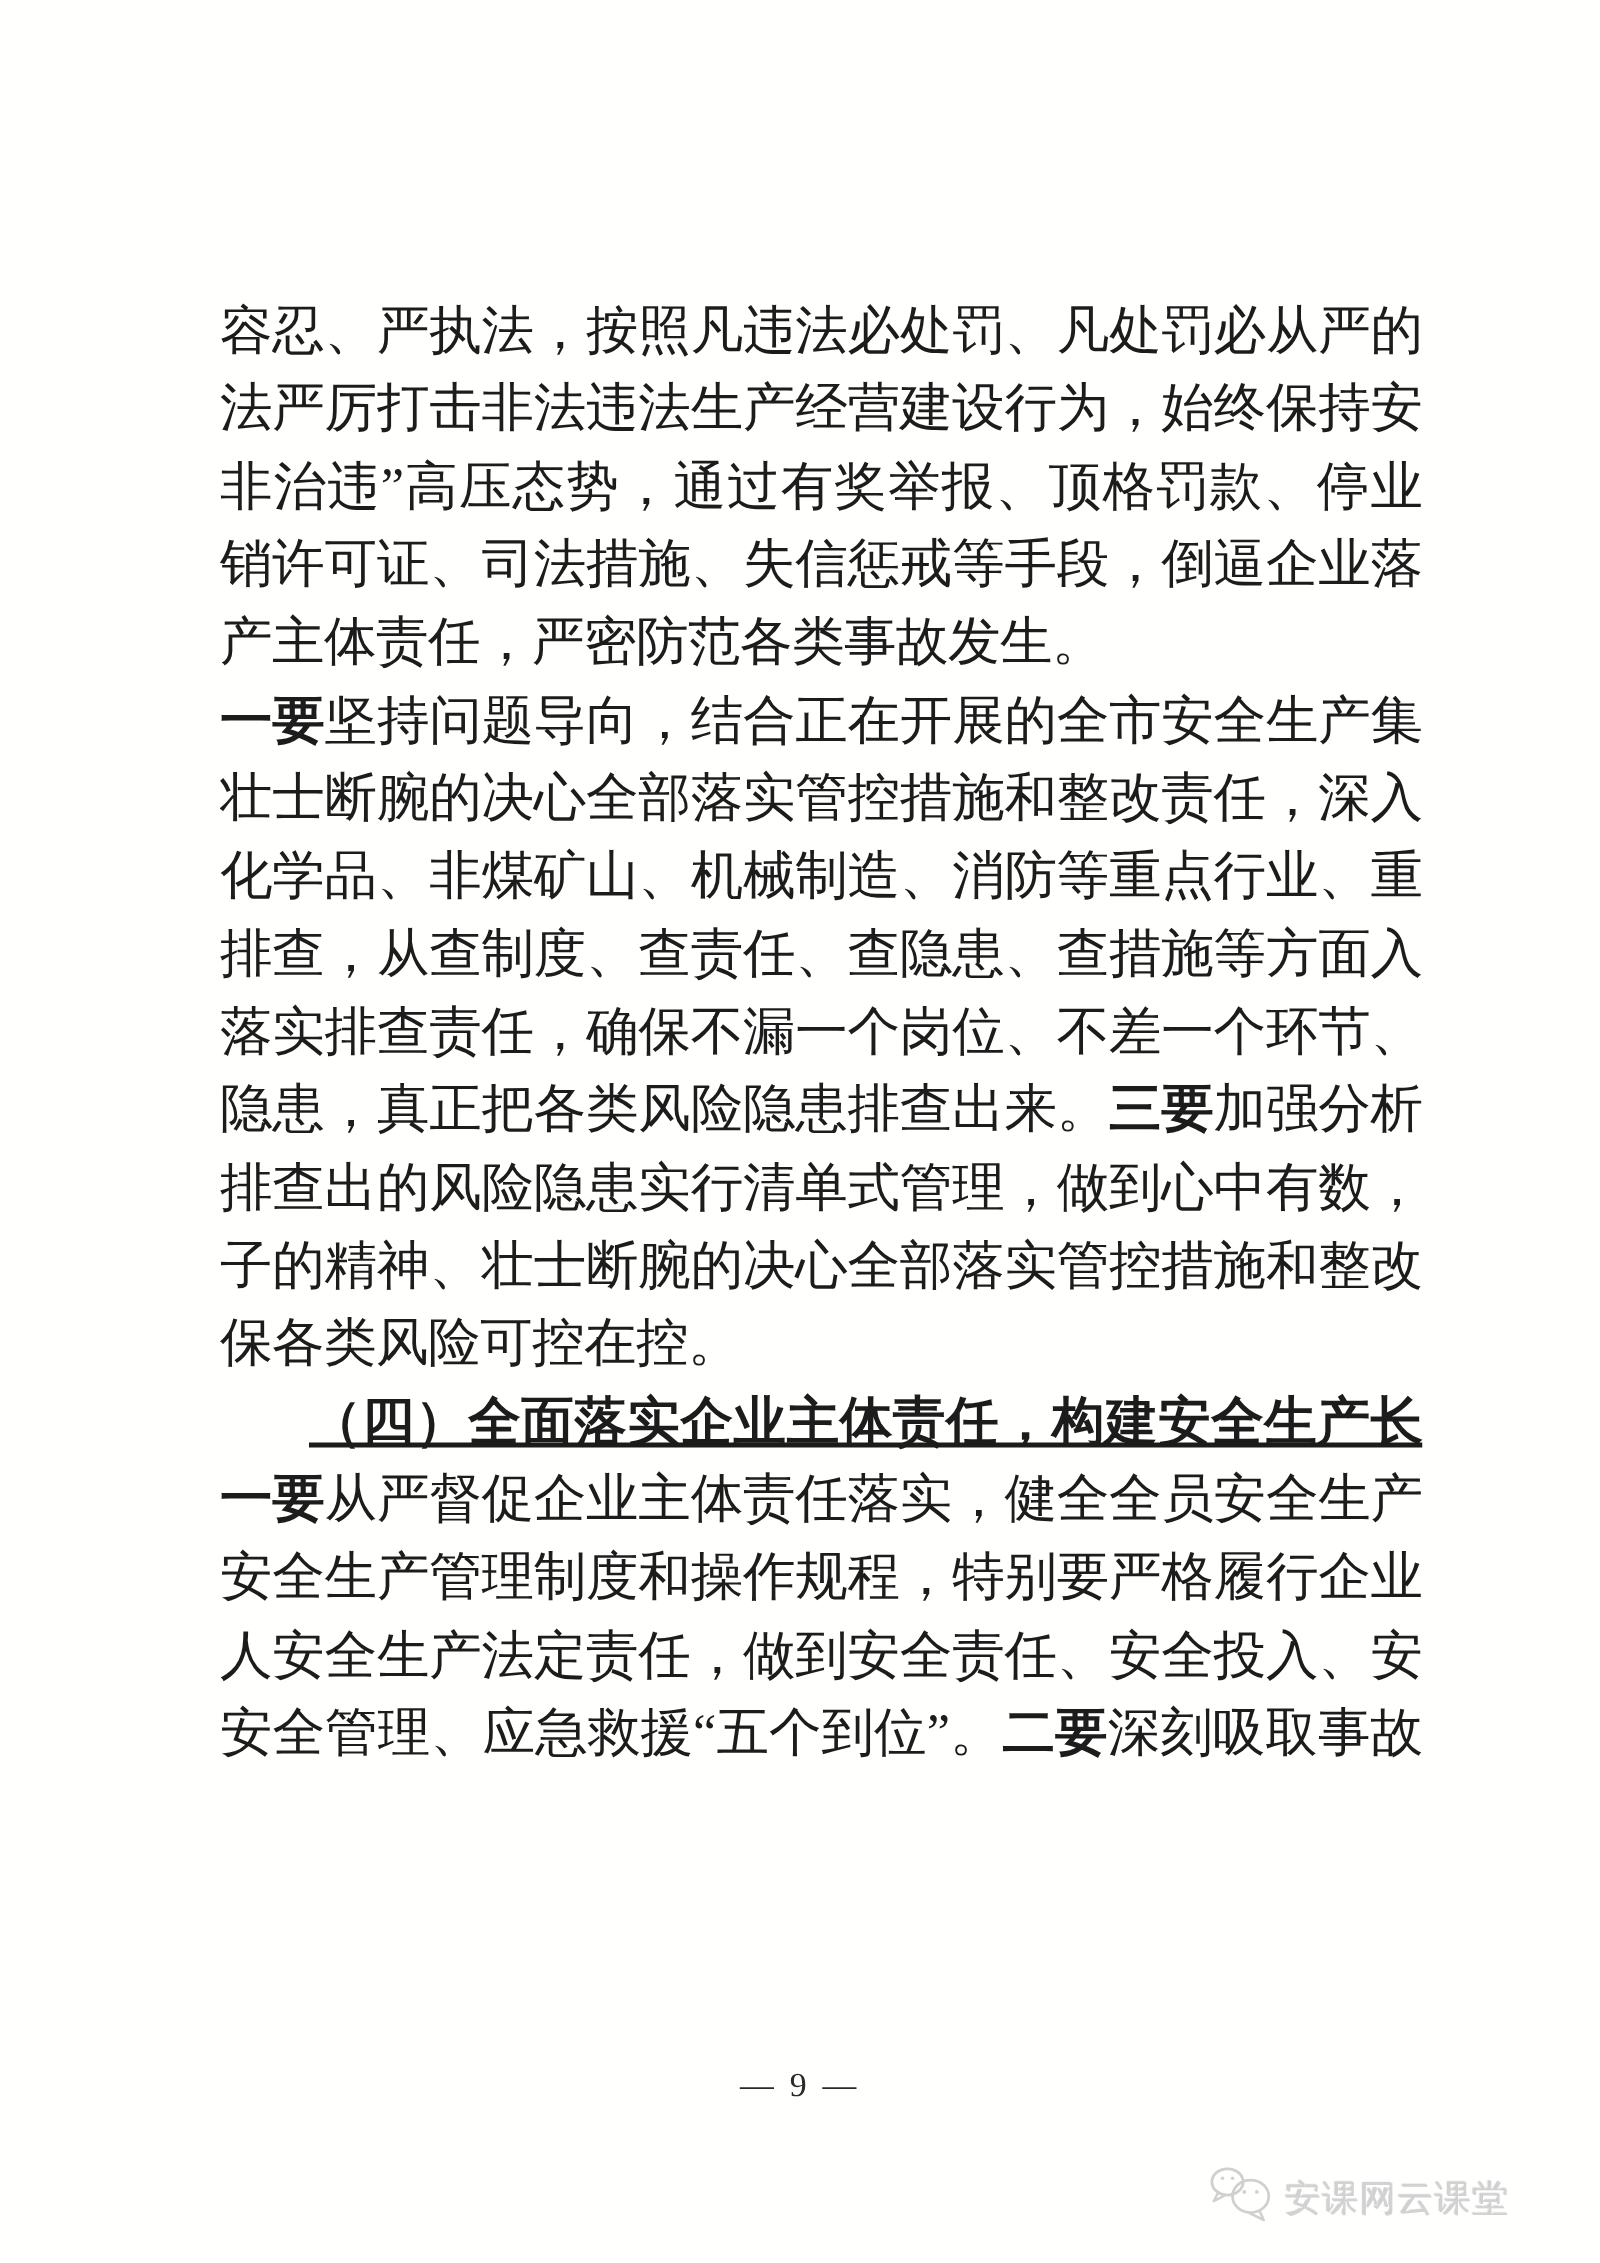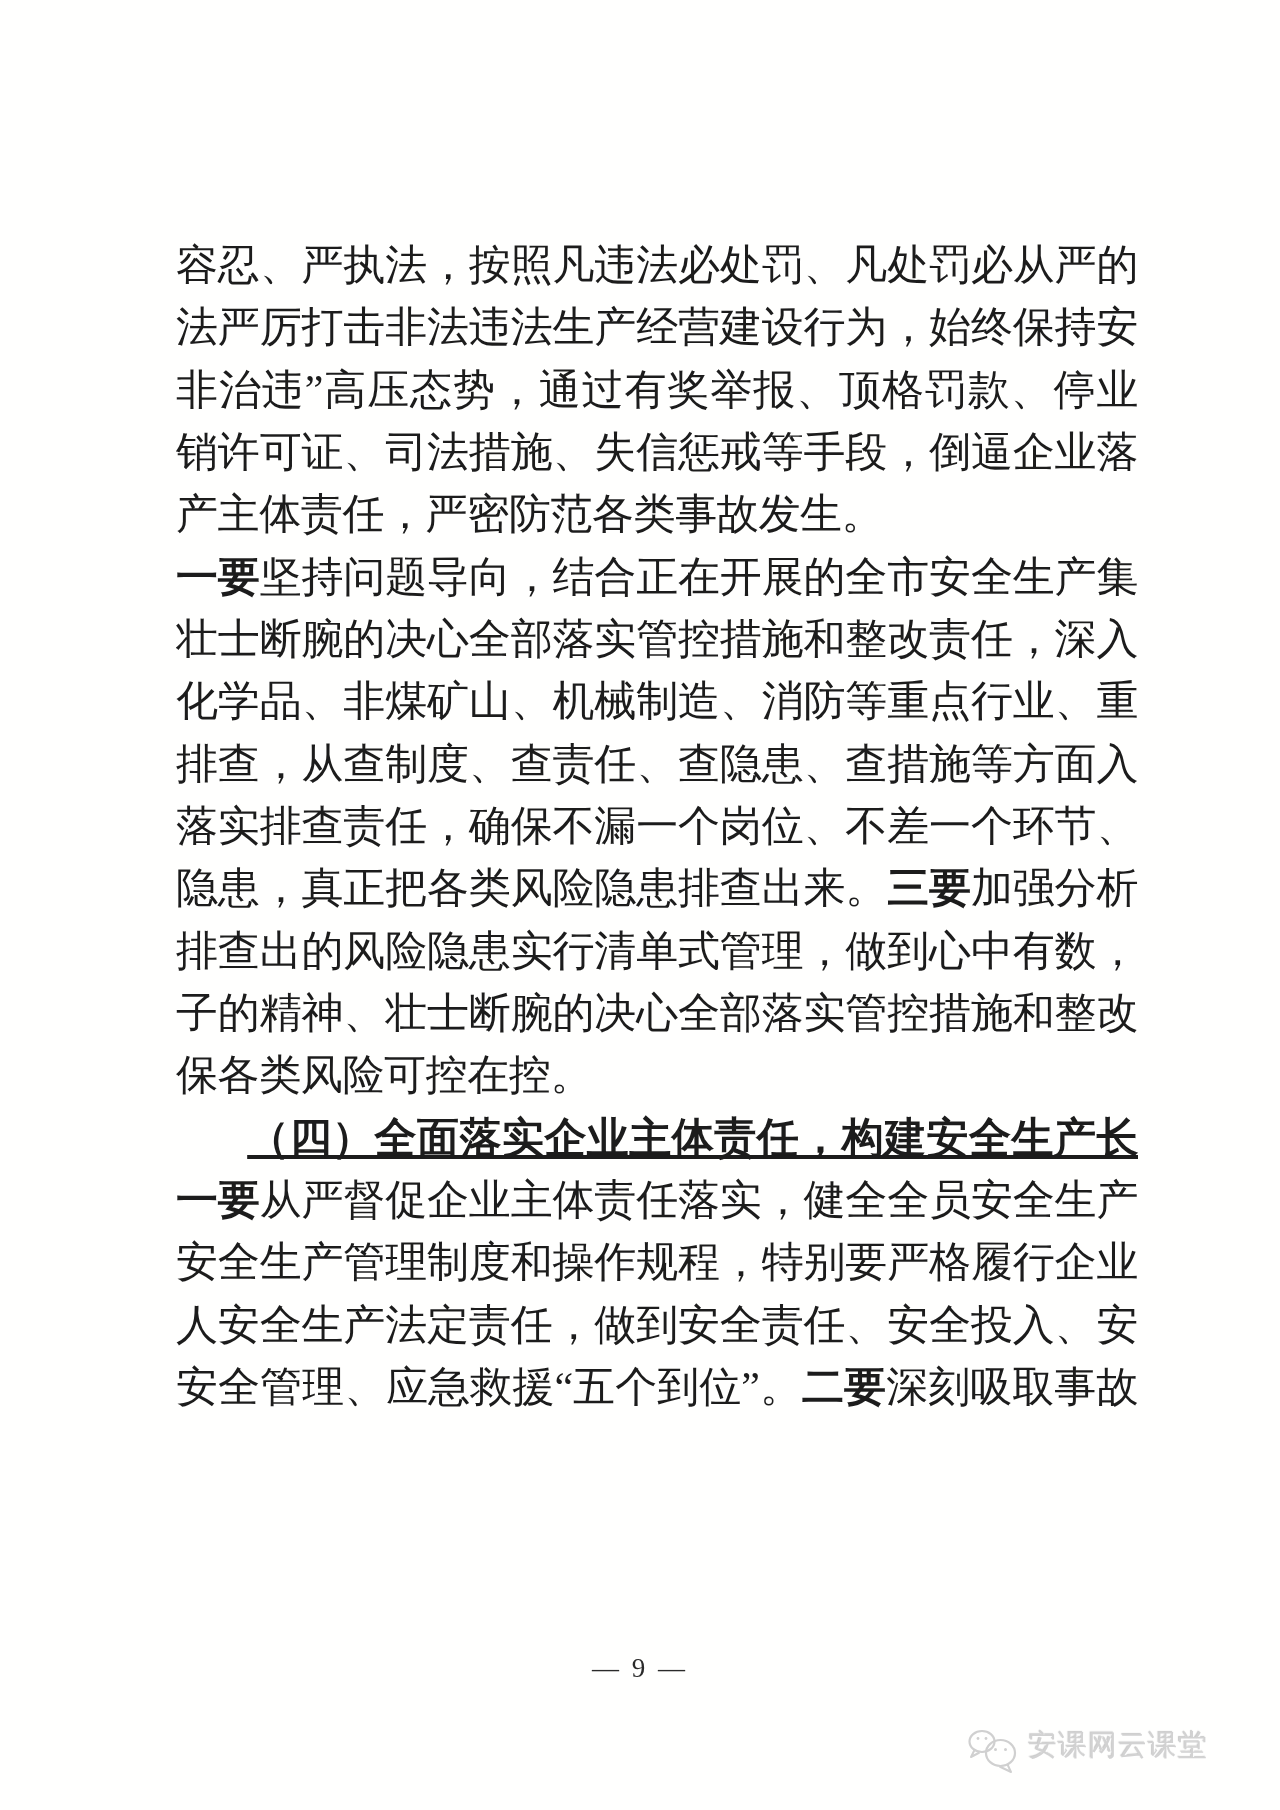--- a/index.html
+++ b/index.html
@@ -48,21 +48,21 @@
     font-size: 27px;
     letter-spacing: 3px;
     color: #2a2a2a;
   }
   .watermark {
     position: absolute;
     left: 966px;
     top: 1726px;
     height: 54px;
     display: flex;
-    align-items: flex-start;
+    align-items: flex-end;
     gap: 8px;
   }
   .watermark-text {
     font-family: "Liberation Sans", "DejaVu Sans", sans-serif;
     font-size: 29px;
     letter-spacing: 1px;
     color: #d2d2d2;
     text-shadow: 1px 1px 1px #ffffff, -1px -1px 1px #c9c9c9;
     white-space: nowrap;
   }

